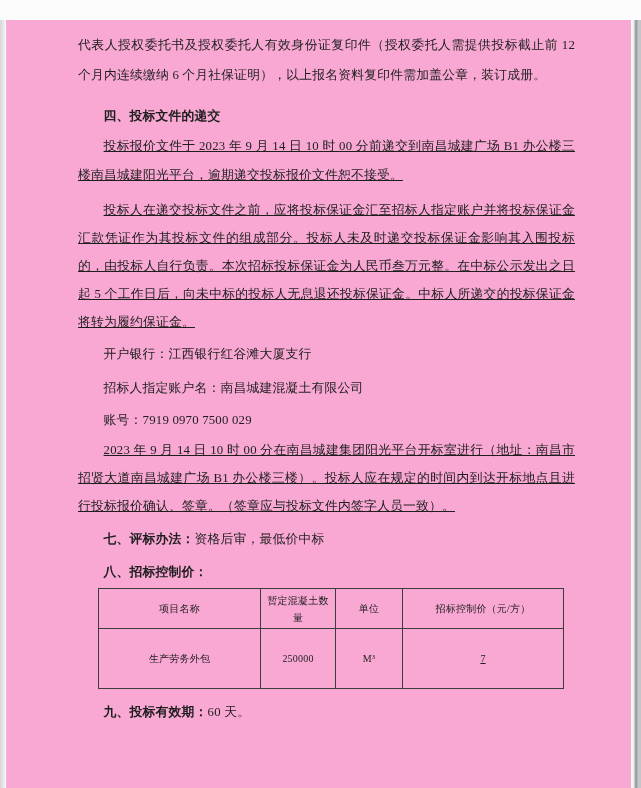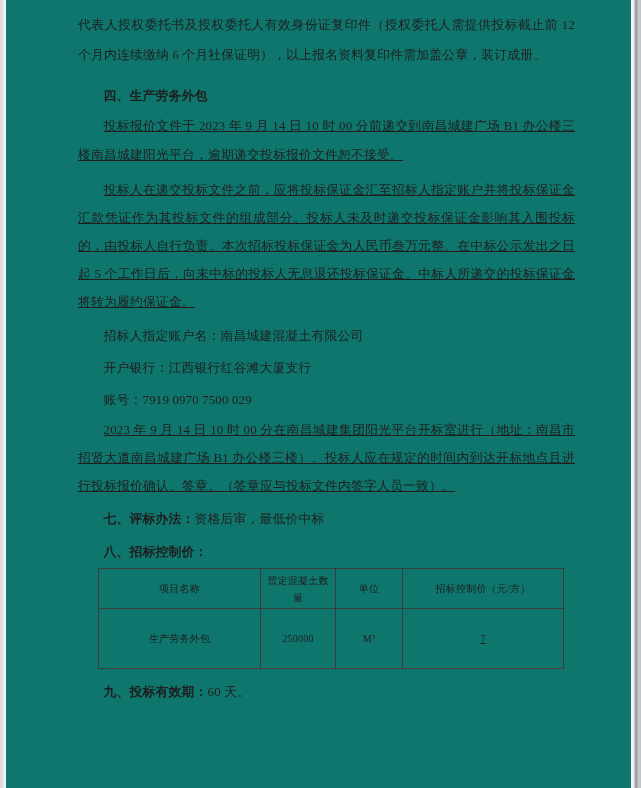--- a/index.html
+++ b/index.html
@@ -3,21 +3,21 @@
 <meta charset="utf-8">
 <style>
   * { margin: 0; padding: 0; box-sizing: border-box; }
   html, body { width: 641px; height: 788px; overflow: hidden; }
   body {
     font-family: "Liberation Serif", "DejaVu Serif", serif;
     background: #fcfcfc;
     color: #1e1e1e;
     position: relative;
   }
-  .page { position: absolute; inset: 0; background: #0f766e; }
+  .page { position: absolute; inset: 0; background: #f9a8d4; margin-top: 20px; }
   .scan-edge-left {
     position: absolute; left: 0; top: 0; bottom: 0; width: 6px;
     background: linear-gradient(to right, #d7d7d7 0%, #e6e6e6 55%, #fcfcfc 100%);
   }
   .scan-edge-right {
     position: absolute; right: 0; top: 0; bottom: 0; width: 10px;
     background: linear-gradient(to right, #fcfcfc 0%, #eceded 25%, #8f9496 50%, #c6c9cb 75%, #c2c5c7 100%);
   }
   .content {
     position: absolute; left: 78px; top: 10px; width: 497px;
@@ -70,28 +70,28 @@
 <body>
 
 <div class="page">
   <div class="scan-edge-left"></div>
   <div class="scan-edge-right"></div>
 
   <div class="content">
 
     <div class="intro">代表人授权委托书及授权委托人有效身份证复印件（授权委托人需提供投标截止前 12 个月内连续缴纳 6 个月社保证明），以上报名资料复印件需加盖公章，装订成册。</div>
 
-    <div class="sec-heading h4">四、生产劳务外包</div>
+    <div class="sec-heading h4">四、投标文件的递交</div>
 
     <div class="para p1">投标报价文件于 2023 年 9 月 14 日 10 时 00 分前递交到南昌城建广场 B1 办公楼三楼南昌城建阳光平台，逾期递交投标报价文件恕不接受。</div>
 
     <div class="para p2">投标人在递交投标文件之前，应将投标保证金汇至招标人指定账户并将投标保证金汇款凭证作为其投标文件的组成部分。投标人未及时递交投标保证金影响其入围投标的，由投标人自行负责。本次招标投标保证金为人民币叁万元整。在中标公示发出之日起 5 个工作日后，向未中标的投标人无息退还投标保证金。中标人所递交的投标保证金将转为履约保证金。</div>
 
+    <div class="acct">开户银行：江西银行红谷滩大厦支行</div>
     <div class="acct acct-first">招标人指定账户名：南昌城建混凝土有限公司</div>
-    <div class="acct">开户银行：江西银行红谷滩大厦支行</div>
     <div class="acct">账号：7919 0970 7500 029</div>
 
 
     <div class="para p5">2023 年 9 月 14 日 10 时 00 分在南昌城建集团阳光平台开标室进行（地址：南昌市招贤大道南昌城建广场 B1 办公楼三楼）。投标人应在规定的时间内到达开标地点且进行投标报价确认、签章。（签章应与投标文件内签字人员一致）。</div>
 
 
     <div class="s7">
       <span class="inline-label">七、评标办法：</span><span>资格后审，最低价中标</span>
     </div>
 

